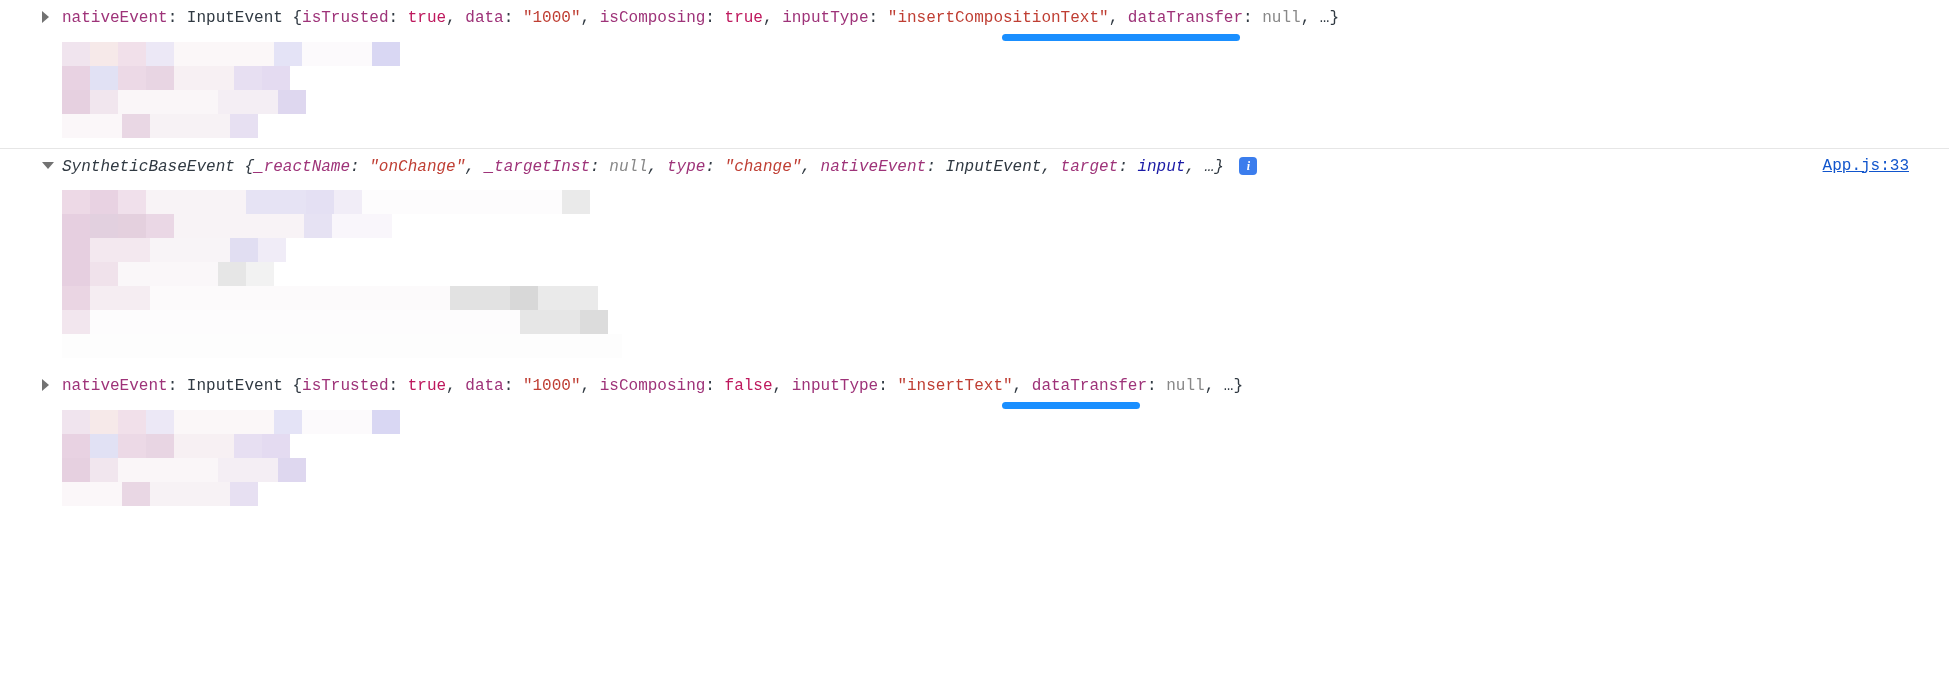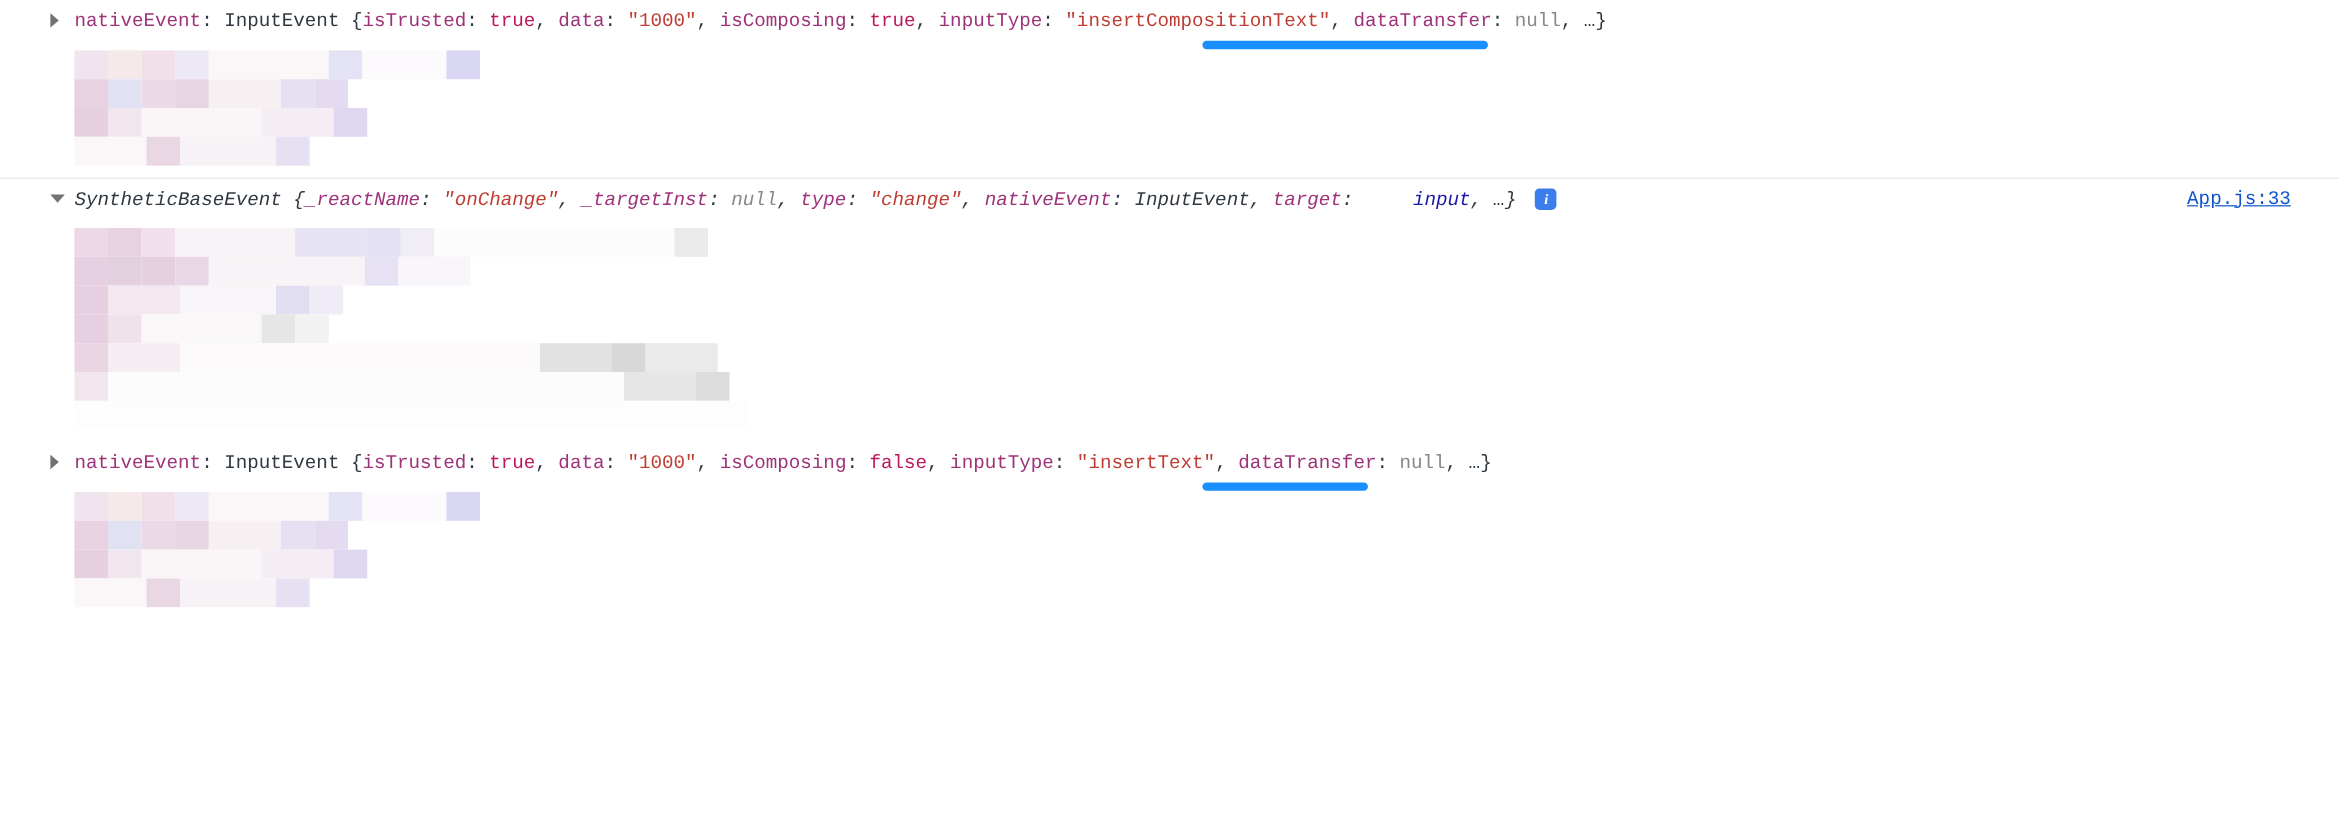--- a/index.html
+++ b/index.html
@@ -47,21 +47,21 @@
     white-space: nowrap;
     font-style: normal;
   }
   .message.italic { font-style: italic; }
   .key { color: #9e3379; }
   .punct { color: #303942; }
   .class-name { color: #303942; text-align: center; }
   .string { color: #bf3e33; }
   .bool { color: #be185d; }
   .null-val { color: #888888; }
-  .type-val { color: #1a1aa6; font-style: italic; margin-left: 40px; }
+  .type-val { color: #1a1aa6; font-style: italic; }
   .source-link {
     position: absolute;
     right: 40px;
     top: 8px;
     color: #1155cc;
     text-decoration: underline;
     cursor: pointer;
     font-style: normal;
   }
   .info-badge {

